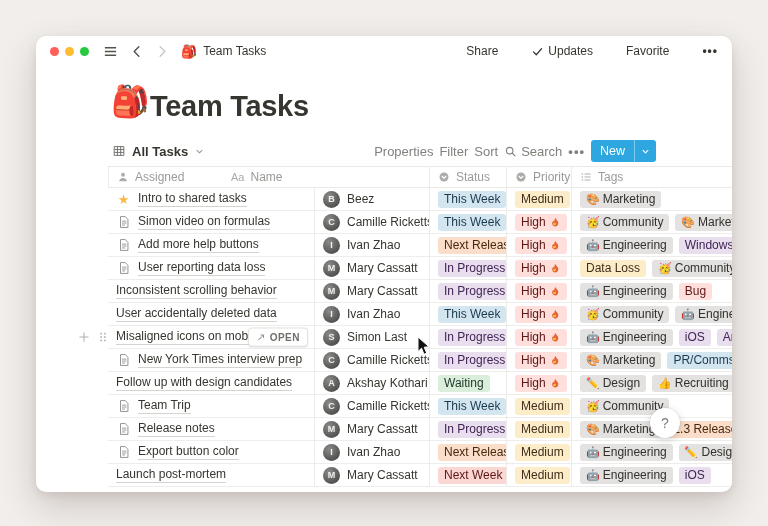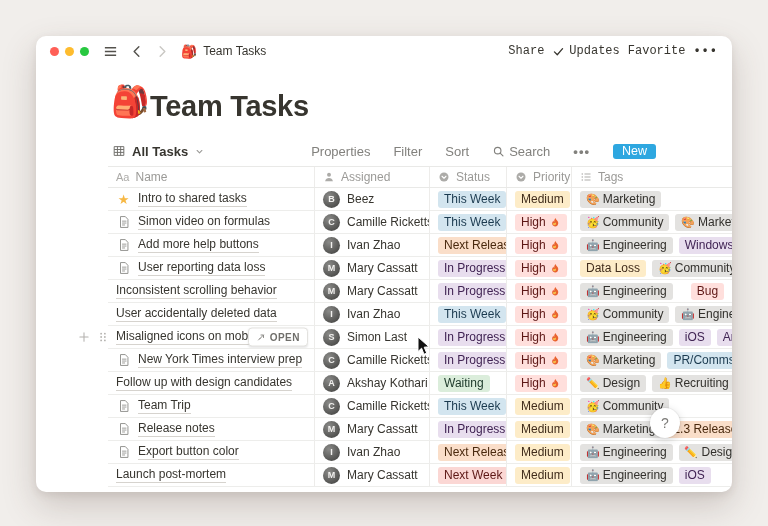--- a/index.html
+++ b/index.html
@@ -21,35 +21,35 @@
   }
 
   
   .titlebar { height:30px; display:flex; align-items:center; padding:0 14px; font-size:12px; }
   .lights { display:flex; gap:6px; margin-right:14px; }
   .light { width:9px; height:9px; border-radius:50%; }
   .tb-icon { color:#54524D; margin-right:11px; cursor:default; }
   .tb-icon.dim { color:#C9C7C3; }
   .favicon { font-size:13px; margin-right:6px; }
   .tb-title { font-weight:500; color:#37352F; }
-  .tb-right { margin-left:auto; display:flex; align-items:flex-start; gap:8px; color:#37352F;font-family:Liberation Mono, monospace; }
+  .tb-right { margin-left:auto; display:flex; align-items:flex-start; gap:33px; color:#37352F; }
   .tb-right .item { display:flex; align-items:center; gap:4px; cursor:default; }
   .dots { letter-spacing:1px; font-weight:700; color:#37352F; }
 
   
   .page-emoji { position:absolute; left:75px; top:50px; font-size:31px; line-height:1; }
   .page-title { position:absolute; left:114px; top:54px; font-size:29px; font-weight:700; letter-spacing:-.3px; color:#37352F; }
 
   
   .toolbar { position:absolute; left:76px; right:76px; top:102px; height:26px; display:flex; align-items:center; }
   .view-tab { display:flex; align-items:center; gap:6px; font-size:13px; font-weight:600; color:#37352F; }
   .view-tab .chev { color:#9B9A97; }
-  .tool-right { margin-left:auto; display:flex; align-items:center; gap:23px; font-size:13px; color:#82817D; }
+  .tool-right { margin-left:auto; display:flex; align-items:center; gap:6px; font-size:13px; color:#82817D; }
   .tool-item { display:flex; align-items:center; gap:4px; cursor:default; white-space:nowrap; }
-  .new-btn { display:flex; align-items:stretch; height:15px; border-radius:3px; overflow:hidden; color:#fff; font-size:12.5px; font-weight:500; cursor:default;flex-direction:column; }
+  .new-btn { display:flex; align-items:stretch; height:22px; border-radius:3px; overflow:hidden; color:#fff; font-size:12.5px; font-weight:500; cursor:default; }
   .new-main { display:flex; align-items:center; padding:0 9px; }
   .new-split { display:flex; align-items:center; padding:0 5px; border-left:1px solid rgba(255,255,255,.38); }
 
   
   .table { position:absolute; left:72px; top:130px; right:0; bottom:0; font-size:12px; }
   .thead { display:flex; height:22px; align-items:center; color:#9B9A97; border-top:1px solid #E9E9E7; border-bottom:1px solid #E9E9E7; }
   .hcell { display:flex; align-items:center; gap:6px; height:100%; padding-left:8px; overflow:hidden; white-space:nowrap; }
   .hicon { color:#ACABA8; flex:none; }
   .aa { font-size:11px; color:#ACABA8; font-weight:500; }
 
@@ -241,31 +241,31 @@
             <svg width="11" height="11">
               <use href="#i-chev"></use>
             </svg>
           </span>
       </span>
     </div>
   </div>
 
   <div class="table">
     <div class="thead" id="thead">
-        <div class="hcell c-name">
-          <span class="aa">Aa</span>
-          <span>Name</span>
-        </div>
         <div class="hcell c-assigned bord">
           <span class="hicon">
             <svg width="12" height="12">
               <use href="#i-person"></use>
             </svg>
           </span>
           <span>Assigned</span>
+        </div>
+        <div class="hcell c-name">
+          <span class="aa">Aa</span>
+          <span>Name</span>
         </div>
         <div class="hcell c-status bord">
           <span class="hicon">
             <svg width="12" height="12">
               <use href="#i-select"></use>
             </svg>
           </span>
           <span>Status</span>
         </div>
         <div class="hcell c-priority bord">
@@ -421,21 +421,21 @@
     <div class="cell c-priority bord">
             <span class="pill" style="background: rgb(255, 223, 220); color: rgb(93, 23, 21);">High<svg width="11" height="11" class="flame">
                 <use href="#i-fire"></use>
               </svg></span>
           </div>
     <div class="cell c-tags bord">
             <span class="pill" style="background: rgb(227, 226, 224); color: rgb(50, 48, 44);">
               <span class="tag-emoji">🤖</span>
               <span>Engineering</span>
             </span>
-            <span class="pill" style="background: rgb(255, 223, 220); color: rgb(93, 23, 21); margin-left: 12px;">
+            <span class="pill" style="background: rgb(255, 223, 220); color: rgb(93, 23, 21);">
               <span>Bug</span>
             </span>
           </div>
   </div>
 
   <div class="trow">
     <div class="cell c-name">
 
       <span class="task-name">User accidentally deleted data</span>
     </div>

